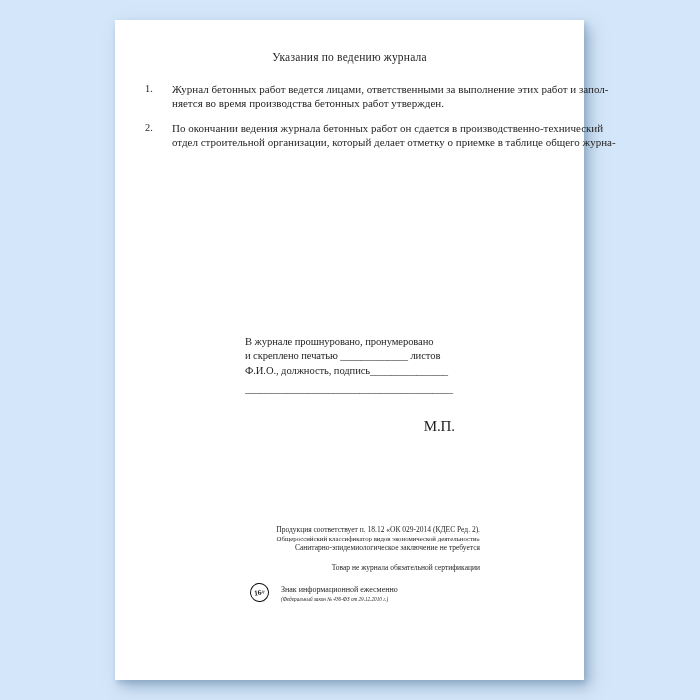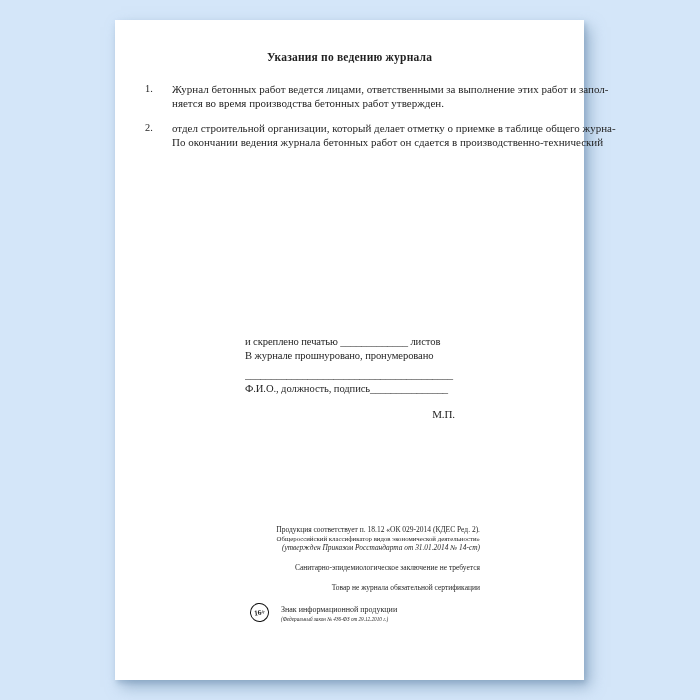--- a/index.html
+++ b/index.html
@@ -20,21 +20,21 @@
     left:115px; top:20px;
     width:469px; height:660px;
     background:var(--paper);
     box-shadow:6px 7px 14px rgba(105,138,172,0.55), 2px 3px 5px rgba(105,138,172,0.35);
   }
   .title{
     position:absolute;
     top:31px; left:0; width:100%;
     text-align:center;
     font-size:11.5px;
-    font-weight:bold;
+    font-weight:normal;
     letter-spacing:0.2px;
   }
   .instructions{
     position:absolute;
     top:62px; left:30px; width:410px;
     list-style:none;
   }
   .instructions li{
     display:flex;
     margin-bottom:11px;
@@ -60,23 +60,23 @@
     letter-spacing:-0.1px;
   }
   .cert-block .cline{white-space:nowrap;}
   .cert-block .cline.full{
     margin-top:4px;
     overflow:hidden;
     width:212px;
   }
   .cert-block .stamp{
     text-align:right;
-    margin-top:10px;
+    margin-top:22px;
     padding-right:2px;
-    font-size:11px;
+    font-size:15px;
   }
   .footer{
     position:absolute;
     left:135px; top:505px;
     width:230px;
     font-size:7.5px;
     line-height:9px;
   }
   .fp-line{white-space:nowrap;text-align:right;}
   .fp2{font-size:6.8px;}
@@ -116,44 +116,43 @@
     <li>
       <span class="num">1.</span>
       <span class="itext">
         <span class="line">Журнал бетонных работ ведется лицами, ответственными за выполнение этих работ и запол-</span>
         <span class="line">няется во время производства бетонных работ утвержден.</span>
       </span>
     </li>
     <li>
       <span class="num">2.</span>
       <span class="itext">
+        <span class="line">По окончании ведения журнала бетонных работ он сдается в производственно-технический</span>
         <span class="line">отдел строительной организации, который делает отметку о приемке в таблице общего журна-</span>
-        <span class="line">По окончании ведения журнала бетонных работ он сдается в производственно-технический</span>
       </span>
     </li>
   </ul>
 
   <div class="cert-block">
+    <div class="cline">В журнале прошнуровано, пронумеровано</div>
     <div class="cline">и скреплено печатью _____________ листов</div>
-    <div class="cline">В журнале прошнуровано, пронумеровано</div>
+    <div class="cline">Ф.И.О., должность, подпись_______________</div>
     <div class="cline full">________________________________________</div>
-    <div class="cline">Ф.И.О., должность, подпись_______________</div>
     <div class="stamp">М.П.</div>
   </div>
 
   <div class="footer">
     <div class="fp-line">Продукция соответствует п. 18.12 «ОК 029-2014 (КДЕС Ред. 2).</div>
     <div class="fp-line fp2">Общероссийский классификатор видов экономической деятельности»</div>
-    <div class="fp-line fp3">(утвержден Приказом Росстандарта от 31.01.2014 № 14-ст)</div>
     <div class="fp-line fp-gap">Санитарно-эпидемиологическое заключение не требуется</div>
     <div class="fp-line fp-gap">Товар не журнала обязательной сертификации</div>
     <div class="badge-row">
       <div class="age-badge">
         <span>16+</span>
       </div>
       <div class="sign-text">
-        <div class="sign-name">Знак информационной продукции</div>
+        <div class="sign-name">Знак информационной ежесменно</div>
         <div class="sign-law">(Федеральный закон № 436-ФЗ от 29.12.2010 г.)</div>
       </div>
     </div>
   </div>
 
 </div>
 
 </body></html>

